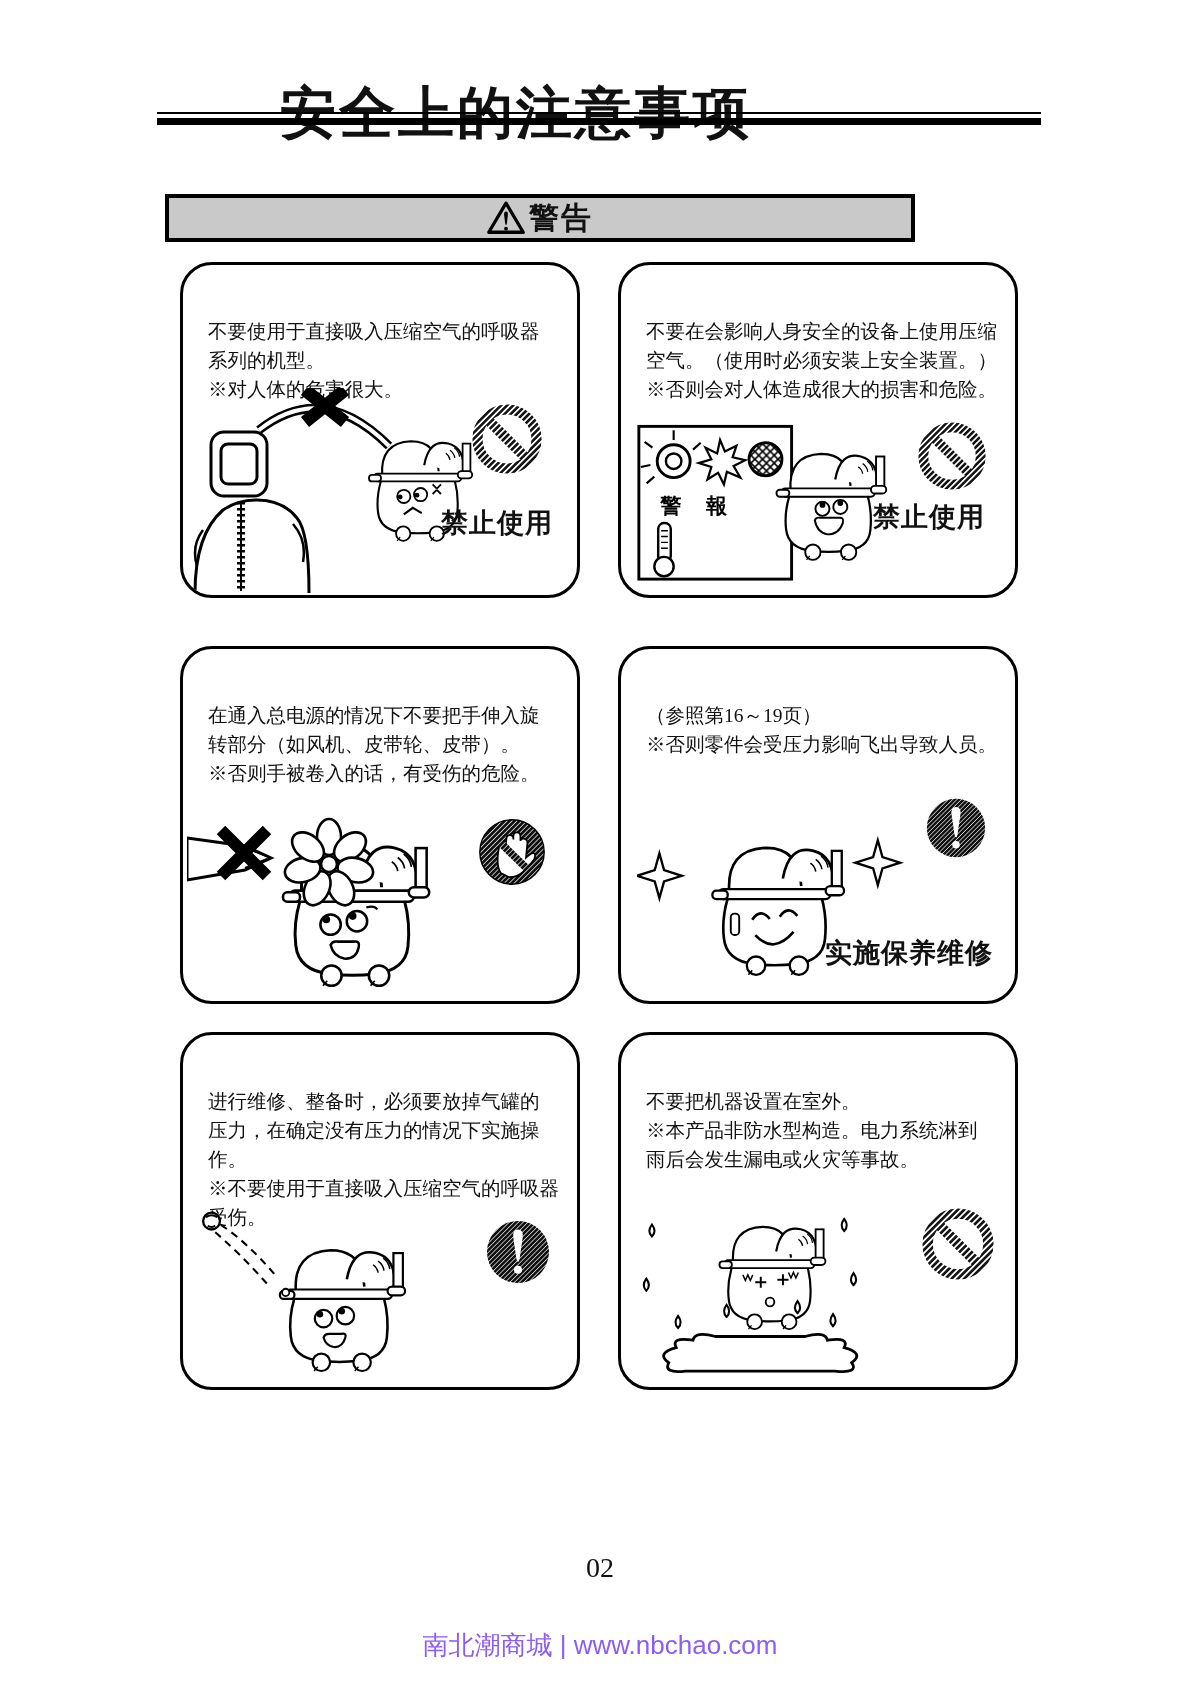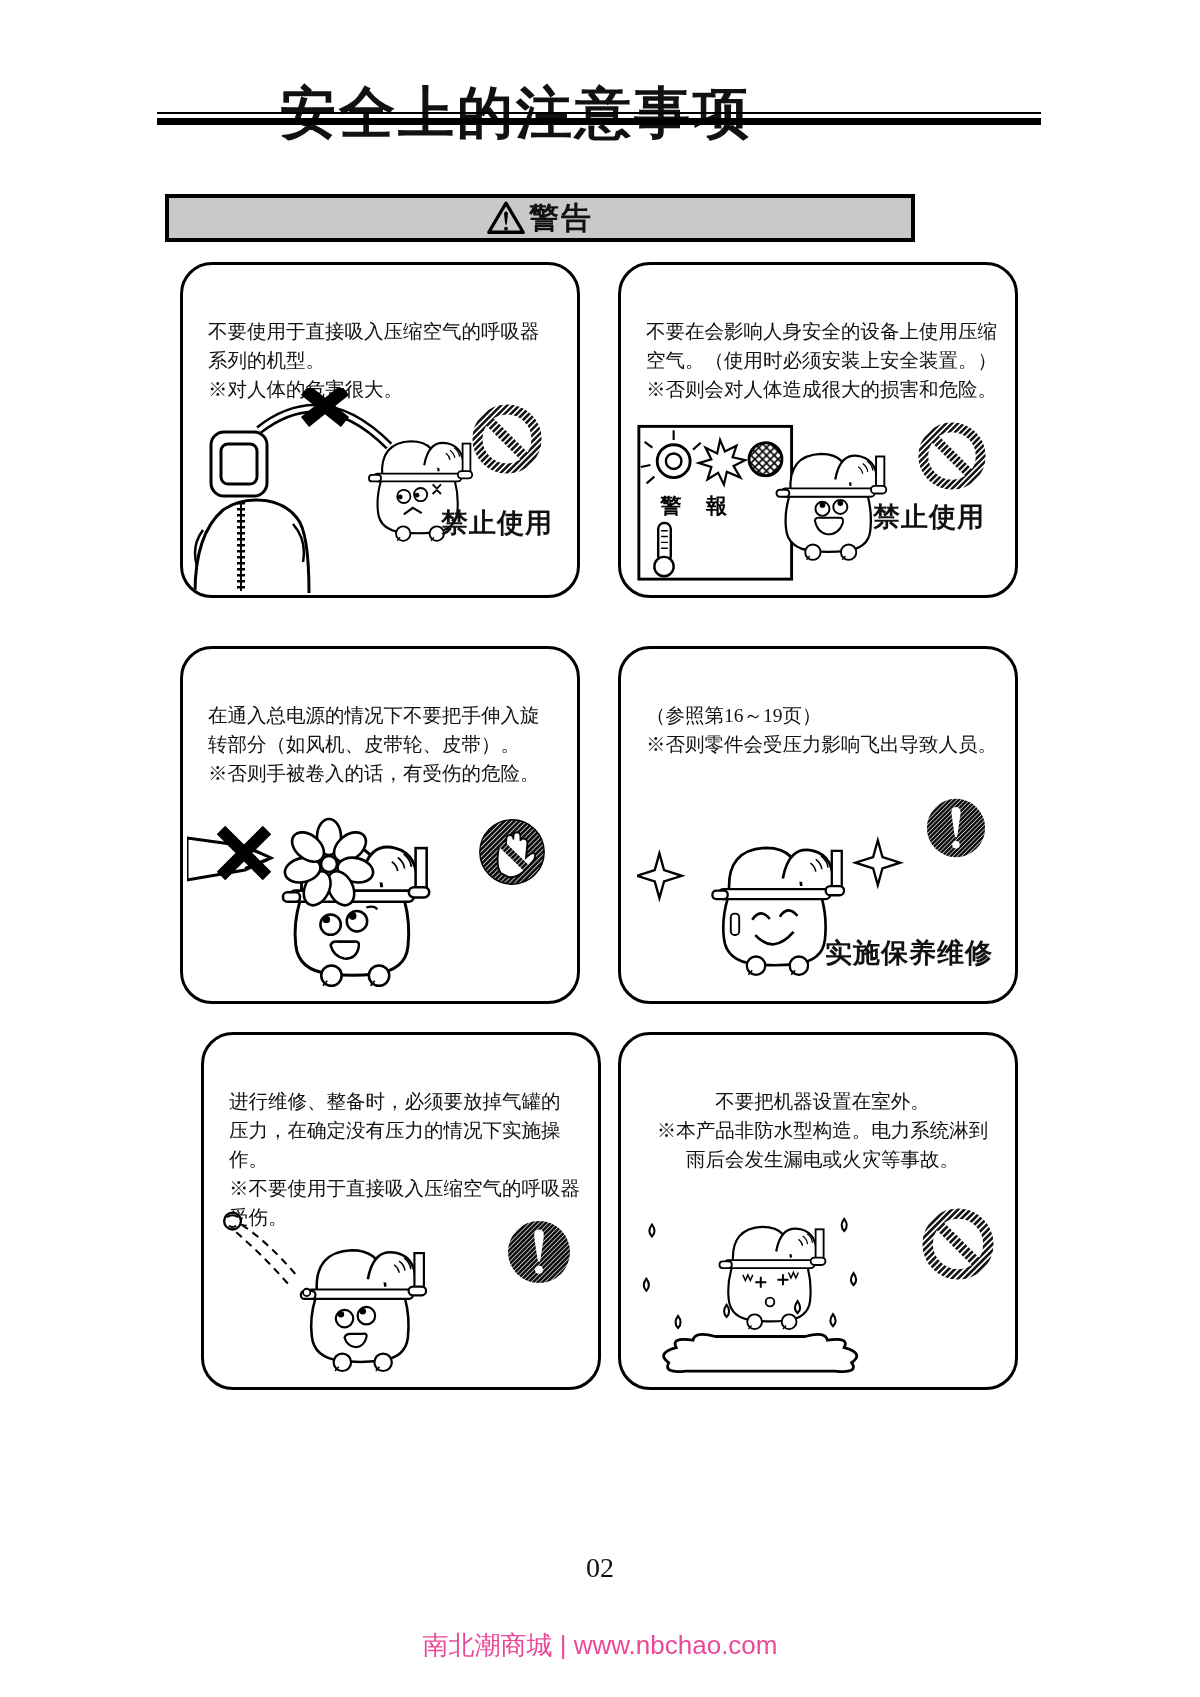--- a/index.html
+++ b/index.html
@@ -13,22 +13,22 @@
   
   .banner{position:absolute;left:165px;top:194px;width:750px;height:48px;background:#c9c9c9;
           border:4px solid #000;box-sizing:border-box;display:flex;align-items:center;justify-content:center;gap:4px;}
   .banner .blabel{font-size:30px;font-weight:700;letter-spacing:2px;}
   
   .panel{position:absolute;background:#fff;border:3px solid #000;border-radius:32px;box-sizing:border-box;overflow:hidden;}
   .p1{left:180px;top:262px;width:400px;height:336px;}
   .p2{left:618px;top:262px;width:400px;height:336px;}
   .p3{left:180px;top:646px;width:400px;height:358px;padding-left:32px;}
   .p4{left:618px;top:646px;width:400px;height:358px;}
-  .p5{left:180px;top:1032px;width:400px;height:358px;margin-left:21px;}
-  .p6{left:618px;top:1032px;width:400px;height:358px;text-align:center;}
+  .p5{left:180px;top:1032px;width:400px;height:358px;}
+  .p6{left:618px;top:1032px;width:400px;height:358px;}
   .ptext{position:absolute;left:25px;top:52px;right:16px;font-size:19.5px;line-height:29px;white-space:nowrap;}
   .badge{position:absolute;font-size:27px;font-weight:700;letter-spacing:1px;white-space:nowrap;}
   .b1{right:24px;top:240px;}
   .b2{right:30px;top:234px;}
   .b4{right:22px;bottom:30px;}
   .art{position:absolute;}
   .a1{left:8px;bottom:2px;}
   .a2{left:14px;bottom:2px;}
   .a3{left:4px;bottom:2px;}
   .a4{left:16px;bottom:8px;}
@@ -37,21 +37,21 @@
   .picon{position:absolute;}
   .i1{right:34px;top:138px;width:72px;height:72px;}
   .i2{right:28px;top:156px;width:70px;height:70px;}
   .i3{right:30px;top:168px;width:70px;height:70px;}
   .i4{right:28px;top:148px;width:62px;height:62px;}
   .i5{right:26px;top:184px;width:66px;height:66px;}
   .i6{right:20px;top:172px;width:74px;height:74px;}
   
   .pageno{position:absolute;left:0;top:1552px;width:100%;text-align:center;font-size:28px;}
   .sitefooter{position:absolute;left:0;top:1628px;width:100%;text-align:center;
-              font-family:"Liberation Sans","DejaVu Sans",sans-serif;font-size:26px;color:#ec4899;}
+              font-family:"Liberation Sans","DejaVu Sans",sans-serif;font-size:26px;color:#8b5cf6;}
   svg{display:block;}
 </style>
 </head>
 <body>
 
 <svg width="0" height="0" style="position:absolute" aria-hidden="true">
   <defs>
     <pattern id="hatch" width="6" height="6" patternUnits="userSpaceOnUse" patternTransform="rotate(45)">
       <rect width="6" height="6" fill="#ffffff"></rect>
         <rect width="3.6" height="6" fill="#141414"></rect>

